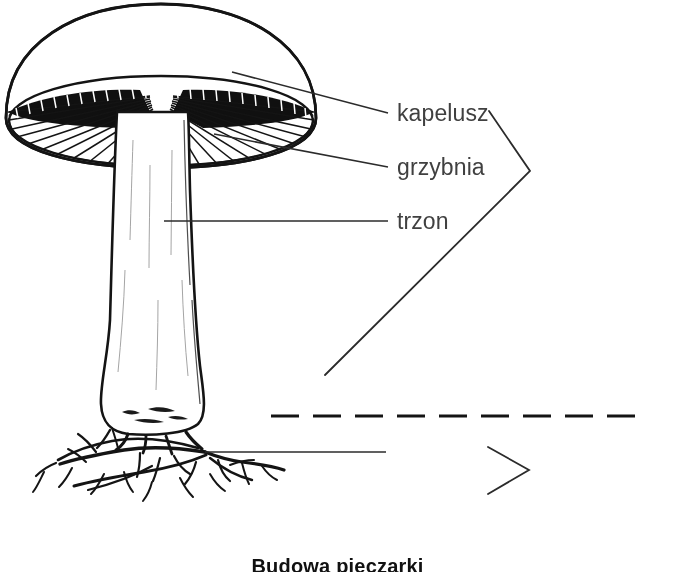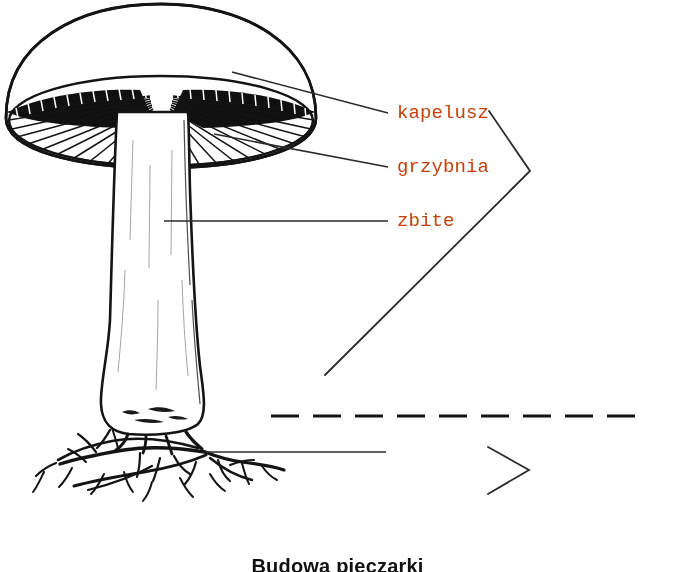--- a/index.html
+++ b/index.html
@@ -23,23 +23,23 @@
   }
   svg.diagram {
     position: absolute;
     left: 0; top: 0;
     width: 675px;
     height: 572px;
     display: block;
   }
   .lbl {
     position: absolute;
-    color: #c2410c;
-    font-family: Liberation Mono, monospace;
-    font-size: 19px;
+    color: #404040;
+    font-family: Liberation Sans, sans-serif;
+    font-size: 23px;
     line-height: 25px;
     white-space: pre;
     letter-spacing: 0.1px;
   }
   #label-kapelusz { left: 397px; top: 101px; }
   #label-blaszki  { left: 397px; top: 155px; }
   #label-trzon    { left: 397px; top: 209px; }
   #label-owocnik  { left: 536px; top: 144px; }
   #label-grzybnia { left: 392px; top: 440px; }
   #label-strzepki { left: 538px; top: 440px; }
@@ -226,20 +226,20 @@
 
     <path d="M488,447 L529,470 L488,494" fill="none" stroke="#2b2b2b" stroke-width="1.8" stroke-linejoin="miter" stroke-linecap="round"></path>
 
     <line x1="271" y1="416" x2="642" y2="416" stroke="#141414" stroke-width="3.2" stroke-dasharray="28 14" stroke-linecap="butt"></line>
   </svg>
 
   <div class="lbl" id="label-kapelusz">kapelusz</div>
 
   <div class="lbl" id="label-blaszki">grzybnia</div>
 
-  <div class="lbl" id="label-trzon">zbite</div>
+  <div class="lbl" id="label-trzon">trzon</div>
 
 
 
 
   <div id="figure-caption">Budowa pieczarki</div>
 
 </div>
 
 </body></html>

